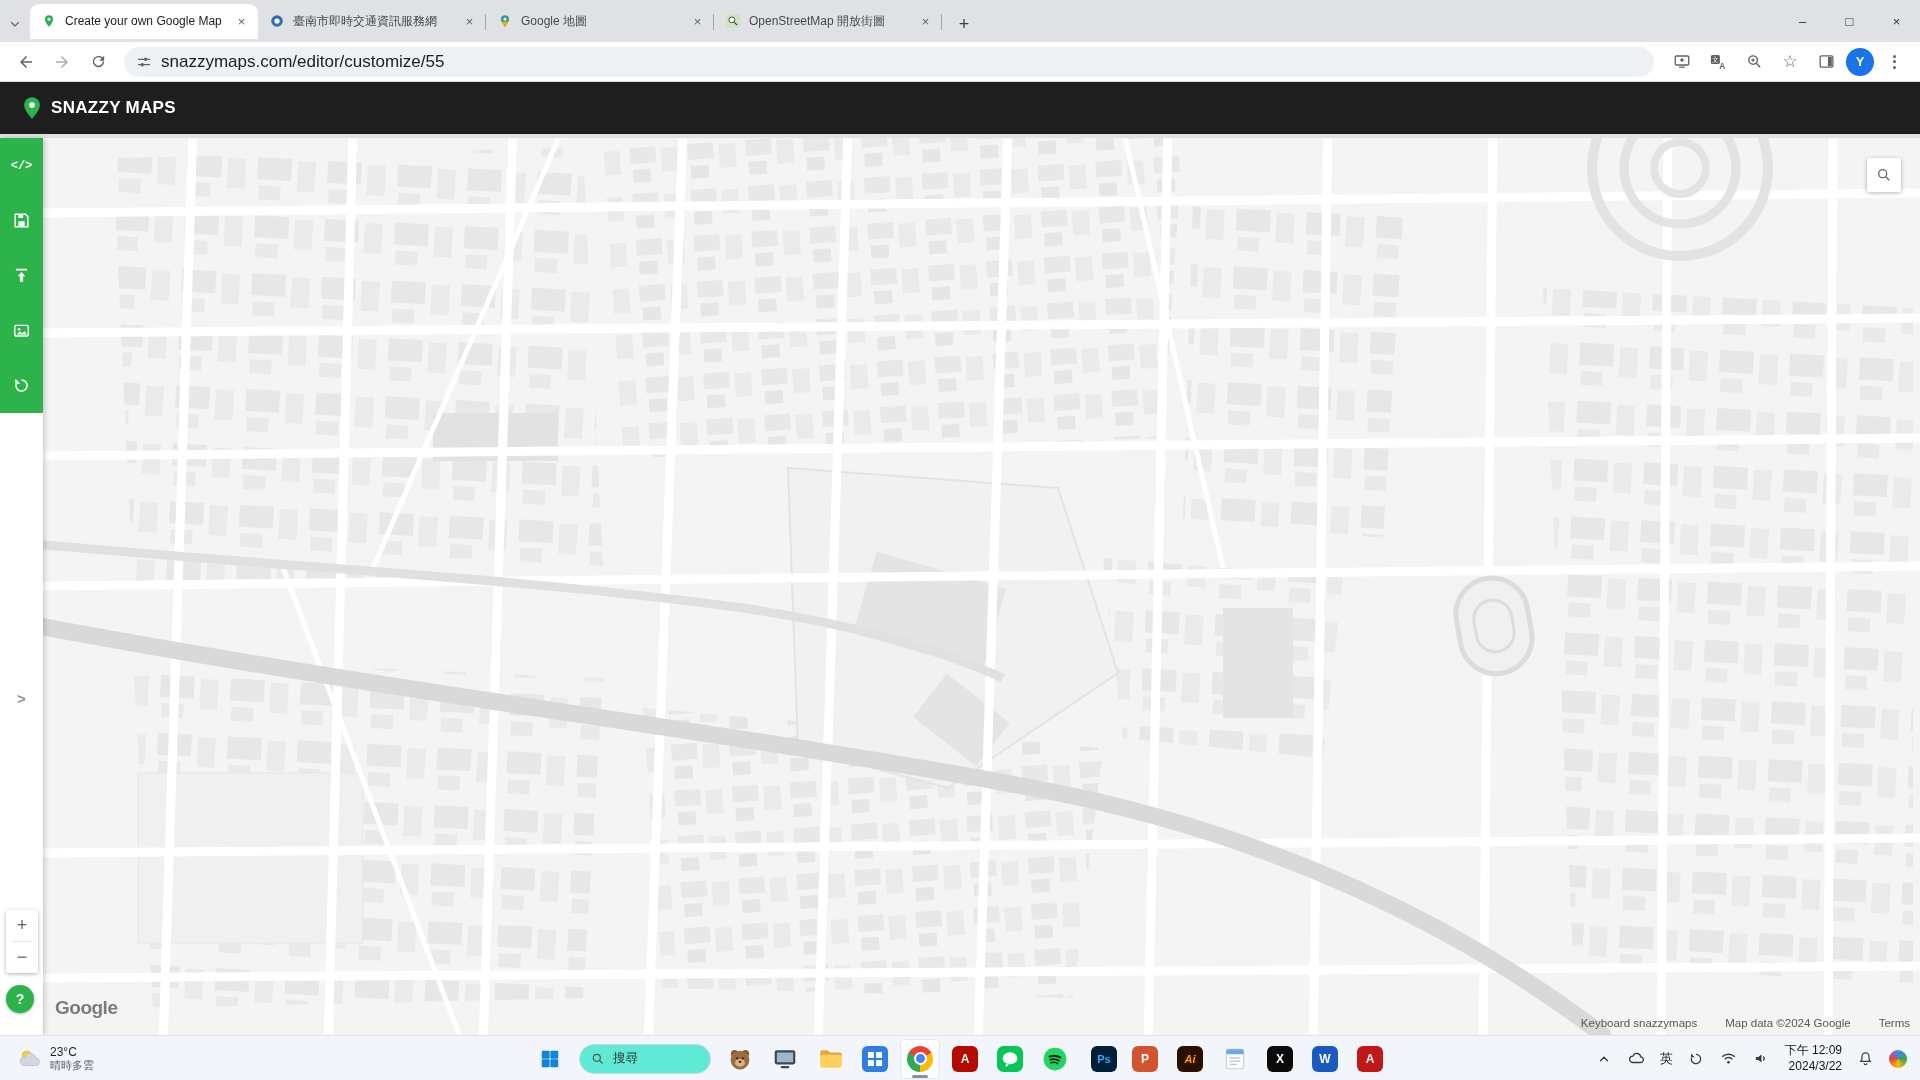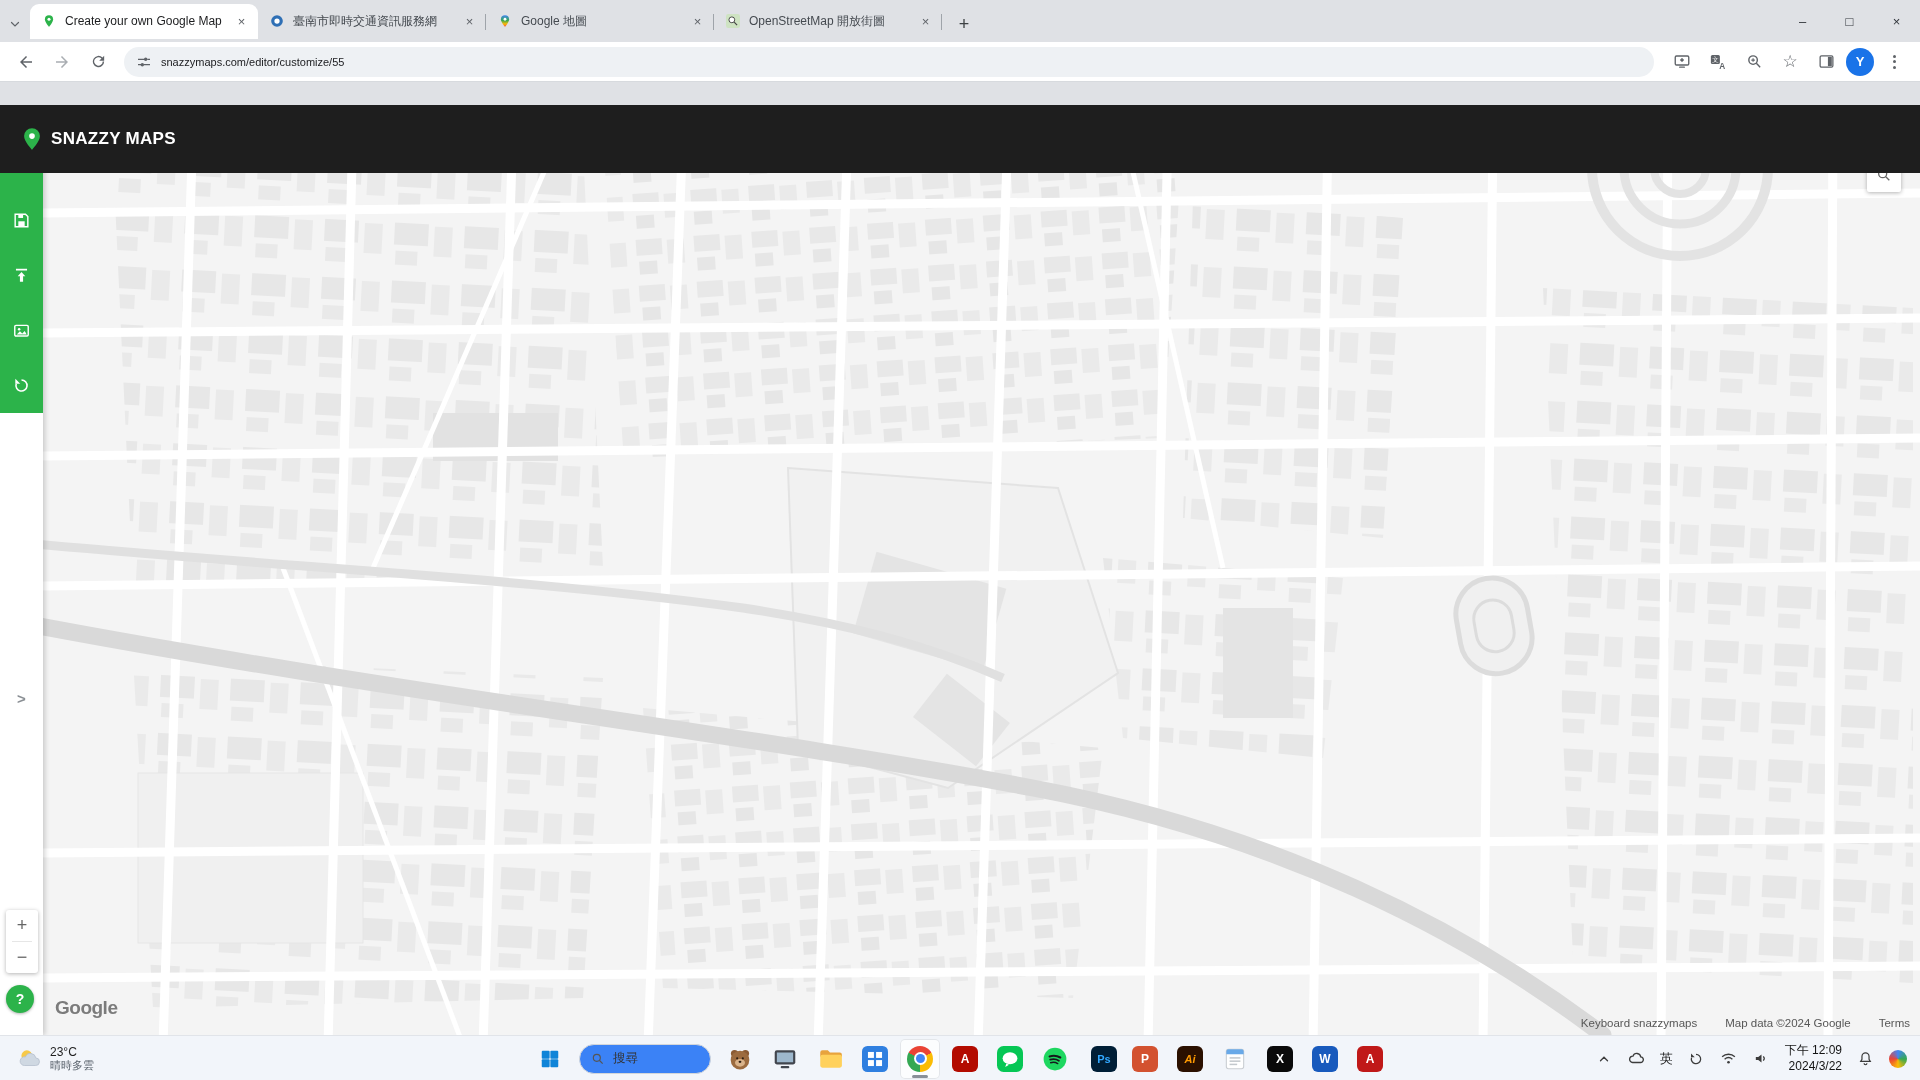--- a/index.html
+++ b/index.html
@@ -23,29 +23,29 @@
             font-size:18px; color:#3c4043; border-radius:50%; }
   .win-controls { margin-left:auto; display:flex; height:42px; }
   .win-btn { width:47px; display:flex; align-items:center; justify-content:center; font-size:13px; color:#30343a; }
 
   
   .toolbar { height:40px; background:#fff; display:flex; align-items:center; padding:0 10px; gap:4px;
              border-bottom:1px solid #d7dade; }
   .tb-btn { width:32px; height:32px; border-radius:50%; display:flex; align-items:center; justify-content:center; flex:0 0 32px; }
   .omnibox { flex:1; height:30px; background:#eef1f4; border-radius:15px; display:flex; align-items:center;
              padding:0 12px; gap:9px; margin:0 8px 0 6px; }
-  .omni-url { font-size:11px; color:#202124; }
+  .omni-url { font-size:17px; color:#202124; }
   .avatar { width:28px; height:28px; border-radius:50%; background:#1a73e8; color:#fff; display:flex;
             align-items:center; justify-content:center; font-size:13px; font-weight:700; flex:0 0 28px; }
   .kebab { width:24px; height:24px; display:flex; flex-direction:column; align-items:center; justify-content:center; gap:2.5px; }
   .kebab i { width:3px; height:3px; border-radius:50%; background:#5f6368; }
   .star-glyph { font-size:17px; color:#5f6368; }
 
   
-  .snazzy-nav { height:68px; background:#1e1e1e; display:flex; align-items:center; padding:0 22px; position:relative; z-index:10;margin-top:23px; }
+  .snazzy-nav { height:52px; background:#1e1e1e; display:flex; align-items:center; padding:0 22px; position:relative; z-index:10; }
   .brand { display:flex; align-items:center; gap:9px; color:#fff; font-weight:700; font-size:17px; letter-spacing:.3px; }
   .menu { display:flex; gap:44px; margin-left:46px; }
   .menu-item { color:#ececec; font-size:12.5px; letter-spacing:.9px; display:flex; gap:9px; align-items:center; cursor:default; }
   .badge { color:#fff; font-size:11px; font-weight:700; padding:3px 7px; letter-spacing:.5px; }
   .acct { margin-left:auto; display:flex; gap:38px; align-items:center; font-size:13.5px; color:#e3e3e3; }
 
   
   .stage { position:absolute; top:138px; left:0; right:0; bottom:45px; }
   .rail { position:absolute; left:0; top:0; bottom:0; width:43px; background:#fff;
           box-shadow:2px 0 5px rgba(0,0,0,.18); z-index:6; }
@@ -75,21 +75,21 @@
   .weather { position:absolute; left:8px; top:0; height:45px; display:flex; align-items:center; gap:8px; padding:0 8px; }
   .weather-texts { display:flex; flex-direction:column; line-height:1.2; }
   .weather-temp { font-size:12px; color:#1f1f1f; }
   .weather-desc { font-size:11px; color:#57606a; }
   .tb-center { position:absolute; left:50%; top:0; height:45px; transform:translateX(-50%);
                display:flex; align-items:center; gap:5px; }
   .slot { width:40px; height:40px; border-radius:5px; display:flex; align-items:center; justify-content:center; position:relative; }
   .slot.active { background:rgba(255,255,255,.75); box-shadow:inset 0 0 0 1px #e3e6ea; }
   .slot.active::after { content:""; position:absolute; bottom:1px; left:50%; transform:translateX(-50%);
                         width:16px; height:3px; border-radius:2px; background:#8a9099; }
-  .search-pill { height:30px; width:132px; background:#3b82f6; border:1px solid #d3d6da; border-radius:16px;
+  .search-pill { height:30px; width:132px; background:#5eead4; border:1px solid #d3d6da; border-radius:16px;
                  display:flex; align-items:center; gap:8px; padding:0 11px; font-size:12.5px; color:#333; margin:0 4px; }
   .appic { width:26px; height:26px; border-radius:6px; display:flex; align-items:center; justify-content:center;
            font-weight:700; font-size:12px; }
   .appic.small-glyph { font-size:11px; }
   .chrome-ic { width:26px; height:26px; border-radius:50%;
                background:conic-gradient(from -60deg,#ea4335 0 120deg,#fbbc05 0 240deg,#34a853 0 360deg);
                display:flex; align-items:center; justify-content:center; }
   .chrome-ic .cw { width:13px; height:13px; border-radius:50%; background:#fff; display:flex; align-items:center; justify-content:center; }
   .chrome-ic .cb { width:9px; height:9px; border-radius:50%; background:#4285f4; }
   .tray { position:absolute; right:4px; top:0; height:45px; display:flex; align-items:center; gap:13px; padding:0 8px; }

